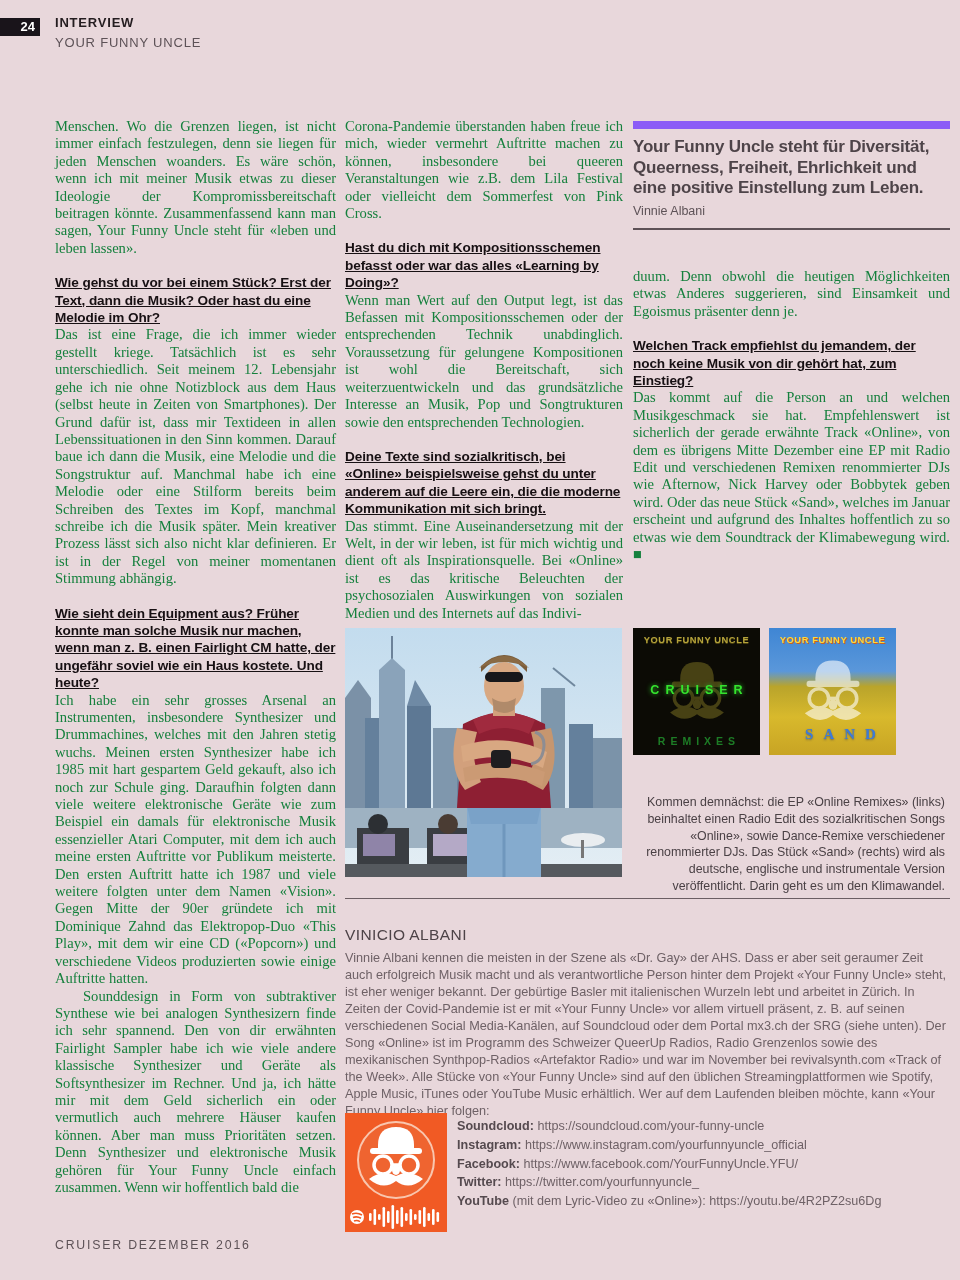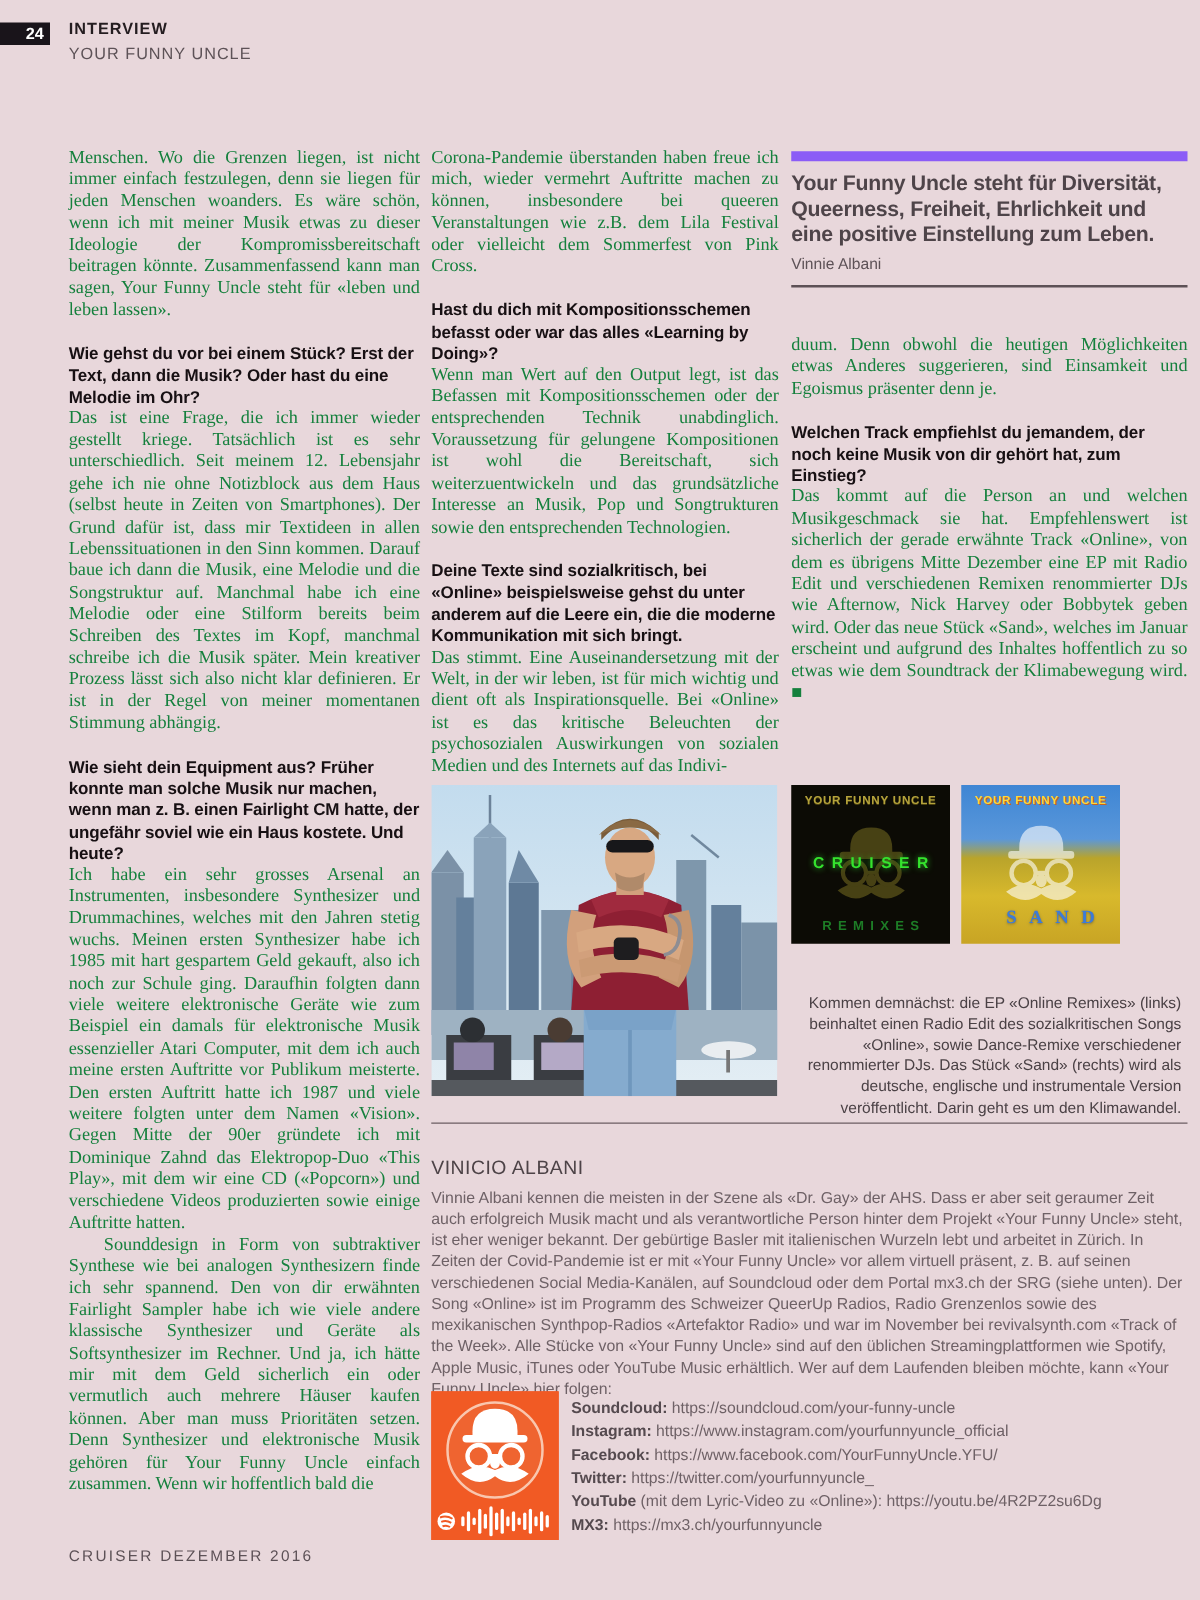--- a/index.html
+++ b/index.html
@@ -24,21 +24,21 @@
   .col3{left:633px;top:262px;width:317px;}
 
   p.body{
     font-family:"Liberation Serif", serif;
     font-size:14.6px;line-height:17.4px;color:#15803d;
     text-align:justify;margin:0;
   }
   p.body.indent{text-indent:28px;}
   p.q{
     font-size:13.6px;line-height:17.4px;font-weight:bold;color:#171013;
-    text-align:left;margin:17px 0 0 0;letter-spacing:-0.1px;
+    text-align:left;margin:17px 0 0 0;letter-spacing:-0.1px;text-decoration:underline;
   }
   .col1 p.body:first-child{margin-top:6px;}
   .col2 p.body:first-child{margin-top:6px;}
 
   
   .quoteblock{left:633px;top:121px;width:317px;border-top:8px solid #8b5cf6;border-bottom:2px solid #5d5156;
     padding:8px 0 10px 0;box-sizing:border-box;}
   .quote-text{font-size:17px;line-height:20.5px;font-weight:bold;color:#4e4449;letter-spacing:-0.2px;}
   .quote-attr{font-size:12.5px;color:#5d5257;margin-top:5px;}
 
@@ -267,16 +267,15 @@
     </g>
   </svg>
 </div>
 
 <div class="abs links">
   <div><span class="lbl">Soundcloud:</span><span> https://soundcloud.com/your-funny-uncle</span></div>
   <div><span class="lbl">Instagram:</span><span> https://www.instagram.com/yourfunnyuncle_official</span></div>
   <div><span class="lbl">Facebook:</span><span> https://www.facebook.com/YourFunnyUncle.YFU/</span></div>
   <div><span class="lbl">Twitter:</span><span> https://twitter.com/yourfunnyuncle_</span></div>
   <div><span class="lbl">YouTube</span><span> (mit dem Lyric-Video zu «Online»): https://youtu.be/4R2PZ2su6Dg</span></div>
-  <div><span class="lbl">MX3:</span><span> https://mx3.ch/yourfunnyuncle</span></div>
 </div>
 
 <div class="abs footer">CRUISER DEZEMBER 2016</div>
 
 </body></html>

